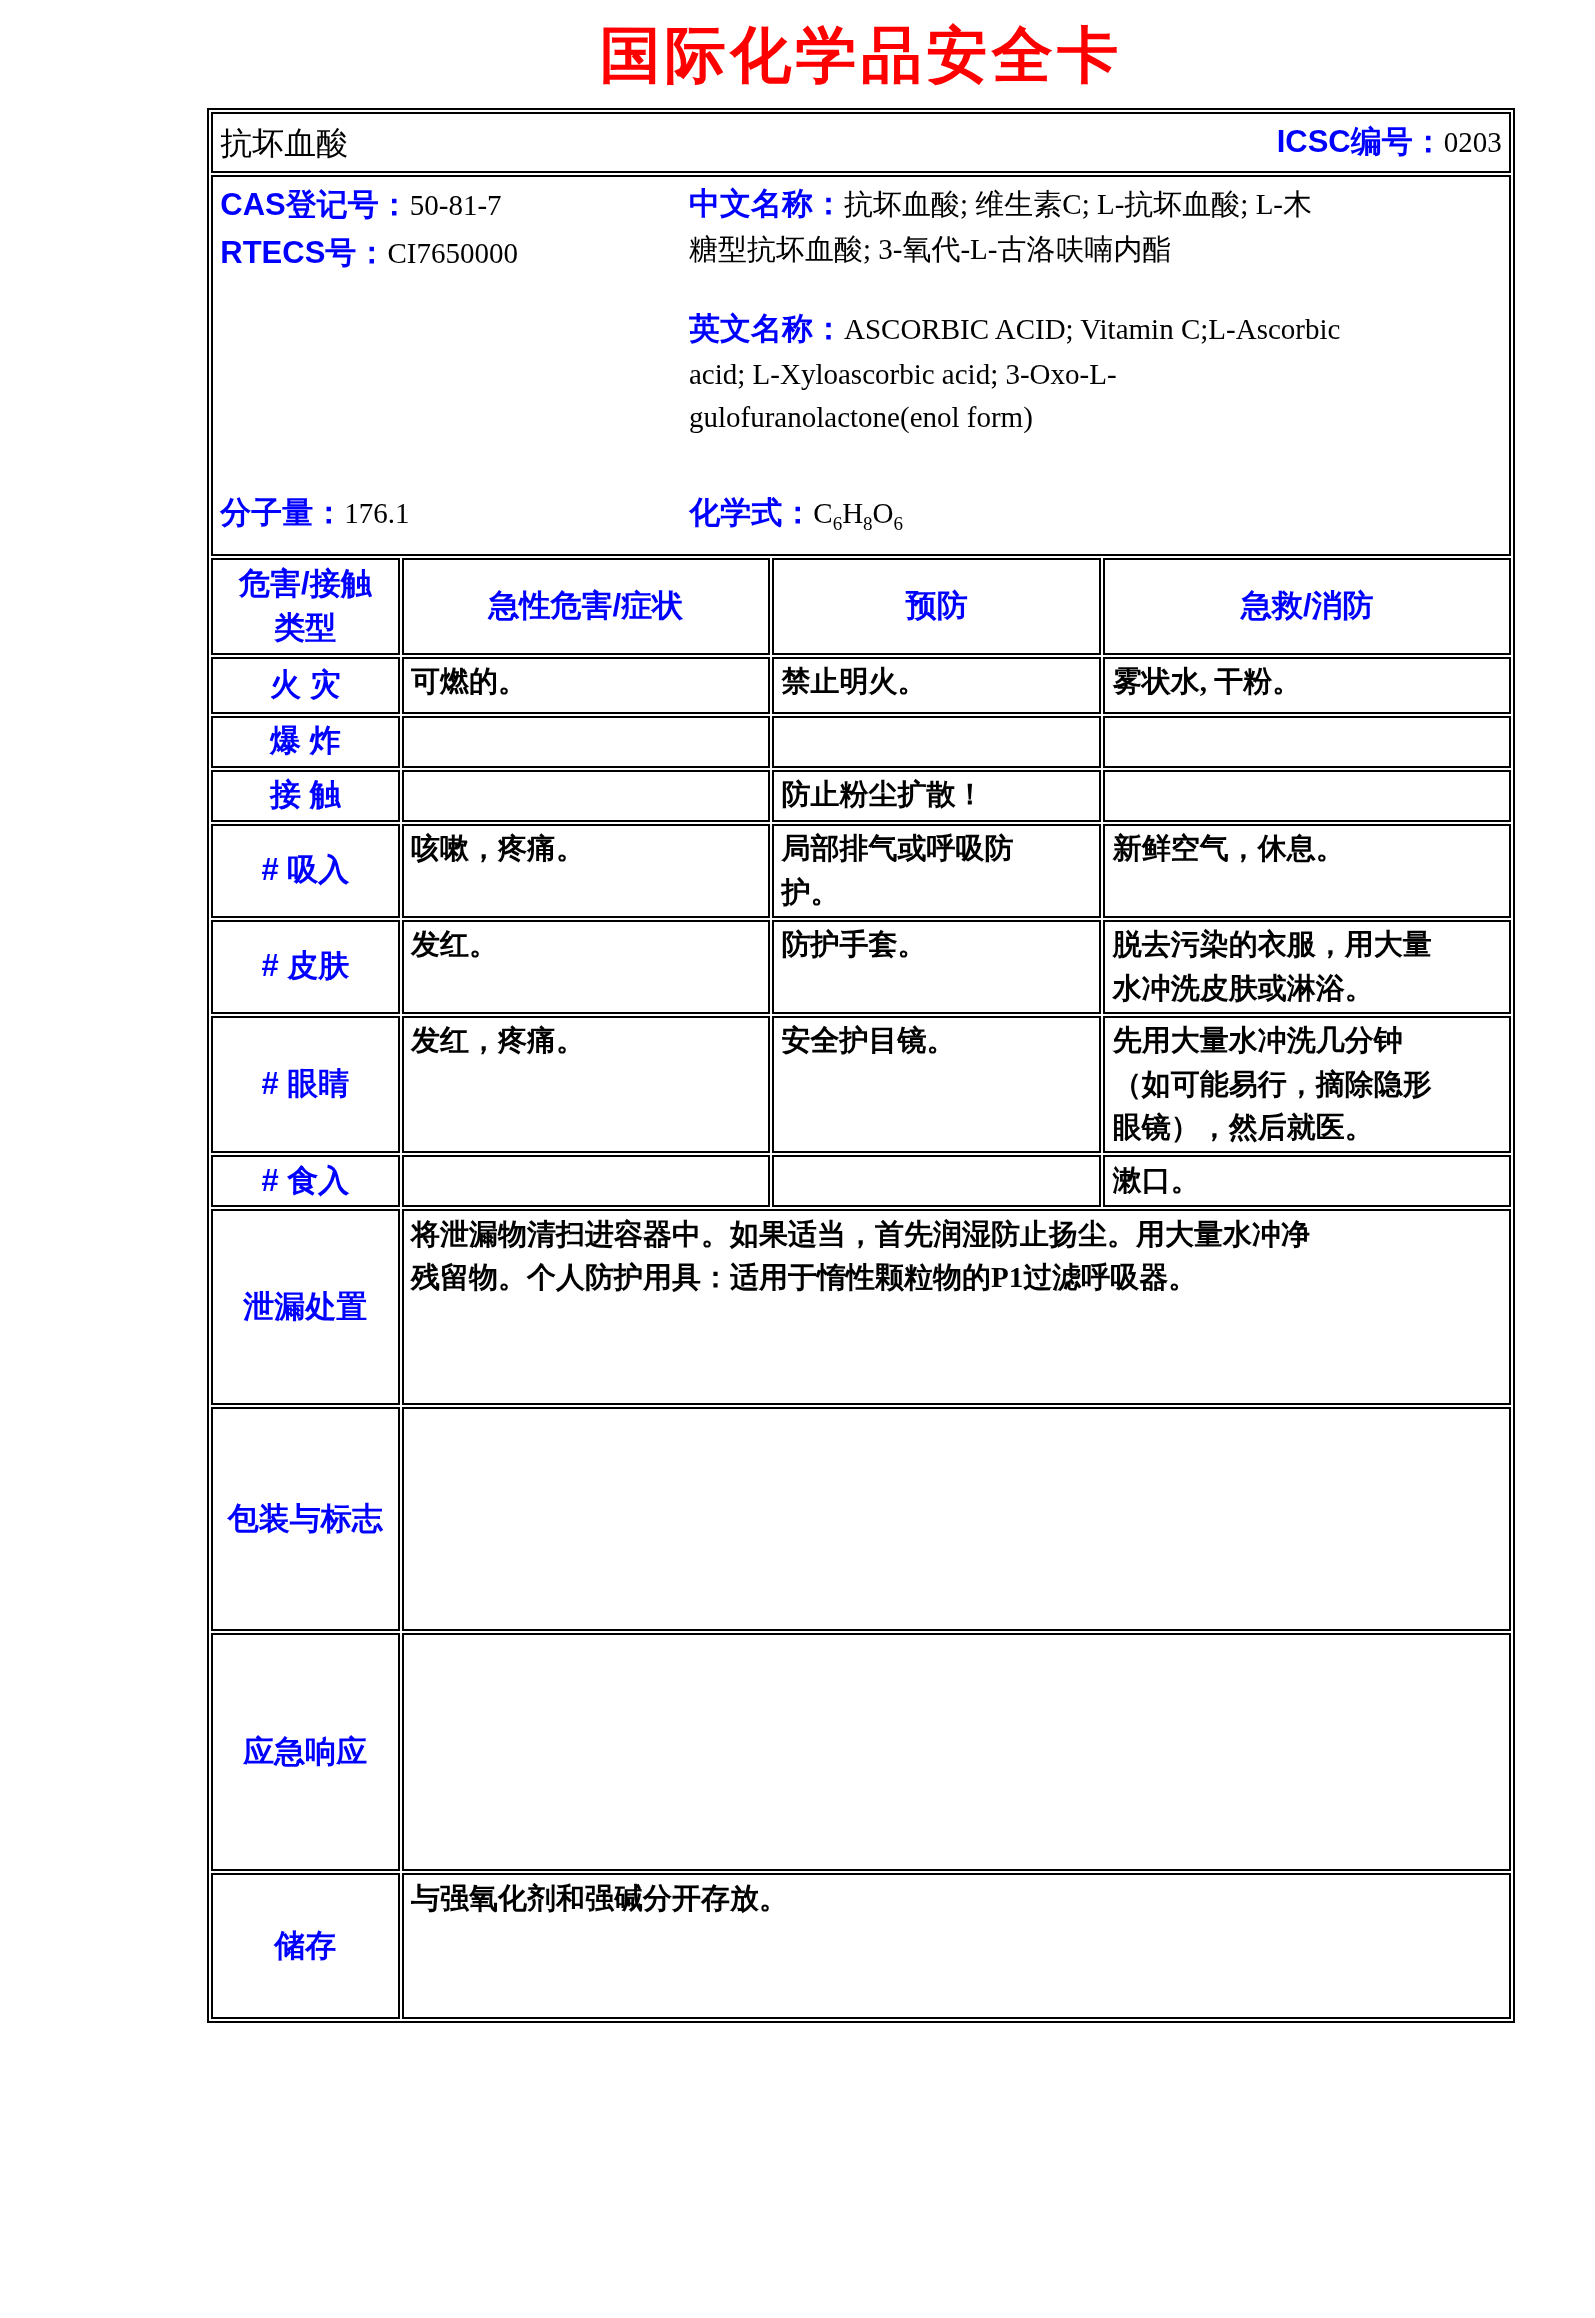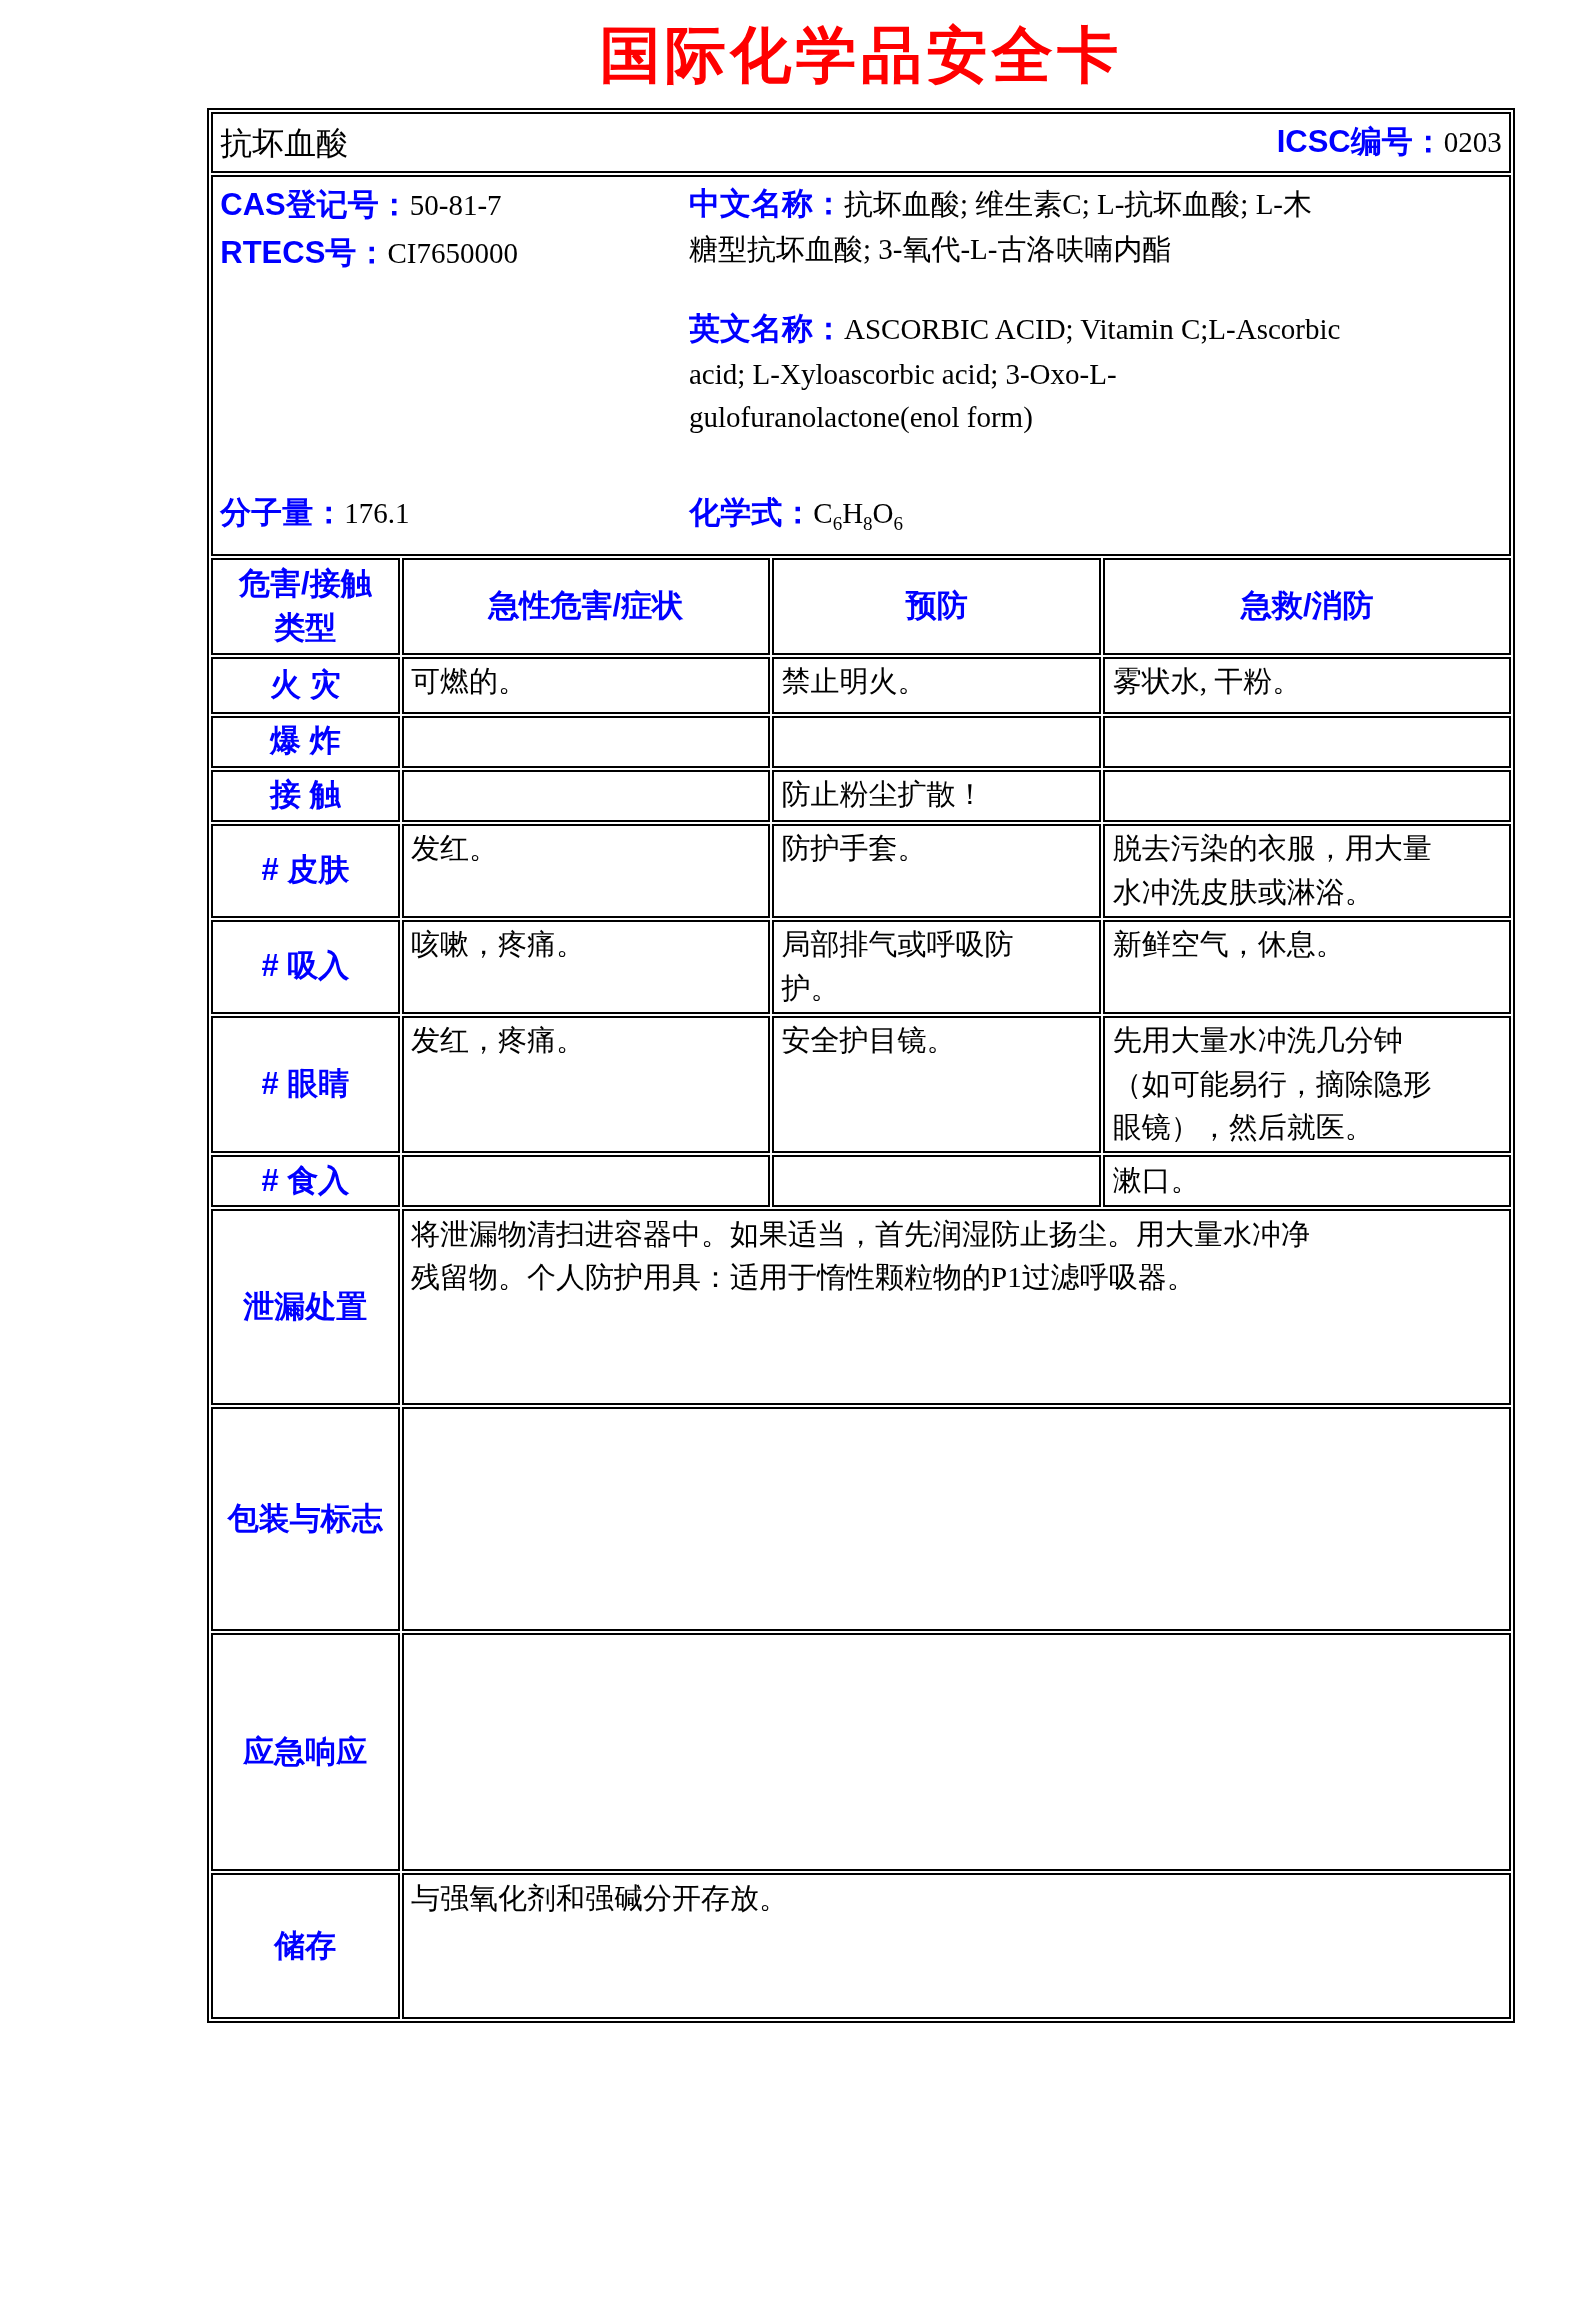--- a/index.html
+++ b/index.html
@@ -46,21 +46,21 @@
     position:absolute;left:7.3px;right:8.8px;bottom:17.5px;
     display:grid;grid-template-columns:469px 1fr;align-items:end;
   }
   .formula-val sub{font-size:19px;line-height:0;}
   
   td.hdr,td.rowlabel{
     color:var(--label-blue);font-family:"Liberation Sans","DejaVu Sans",sans-serif;
     font-weight:bold;font-size:31px;text-align:center;vertical-align:middle;
     line-height:1.45;
   }
-  td.content{font-size:29px;}
+  td.content{font-size:29px;font-weight:bold;}
 </style>
 </head>
 <body>
 
 <div>
 
   <h1 class="page-title">国际化学品安全卡</h1>
 
   <table class="icsc">
     <colgroup>
@@ -137,33 +137,33 @@
       </tr>
 
       <tr>
         <td class="cell rowlabel" style="height:44px">接 触</td>
         <td class="cell content pre"></td>
         <td class="cell content pre">防止粉尘扩散！</td>
         <td class="cell content pre"></td>
       </tr>
 
       <tr>
+        <td class="cell rowlabel" style="height:80px"># 吸入</td>
+        <td class="cell content pre">咳嗽，疼痛。</td>
+        <td class="cell content pre">局部排气或呼吸防
+护。</td>
+        <td class="cell content pre">新鲜空气，休息。</td>
+      </tr>
+
+      <tr>
         <td class="cell rowlabel" style="height:80px"># 皮肤</td>
         <td class="cell content pre">发红。</td>
         <td class="cell content pre">防护手套。</td>
         <td class="cell content pre">脱去污染的衣服，用大量
 水冲洗皮肤或淋浴。</td>
-      </tr>
-
-      <tr>
-        <td class="cell rowlabel" style="height:80px"># 吸入</td>
-        <td class="cell content pre">咳嗽，疼痛。</td>
-        <td class="cell content pre">局部排气或呼吸防
-护。</td>
-        <td class="cell content pre">新鲜空气，休息。</td>
       </tr>
 
       <tr>
         <td class="cell rowlabel" style="height:126px"># 眼睛</td>
         <td class="cell content pre">发红，疼痛。</td>
         <td class="cell content pre">安全护目镜。</td>
         <td class="cell content pre">先用大量水冲洗几分钟
 （如可能易行，摘除隐形
 眼镜），然后就医。</td>
       </tr>

